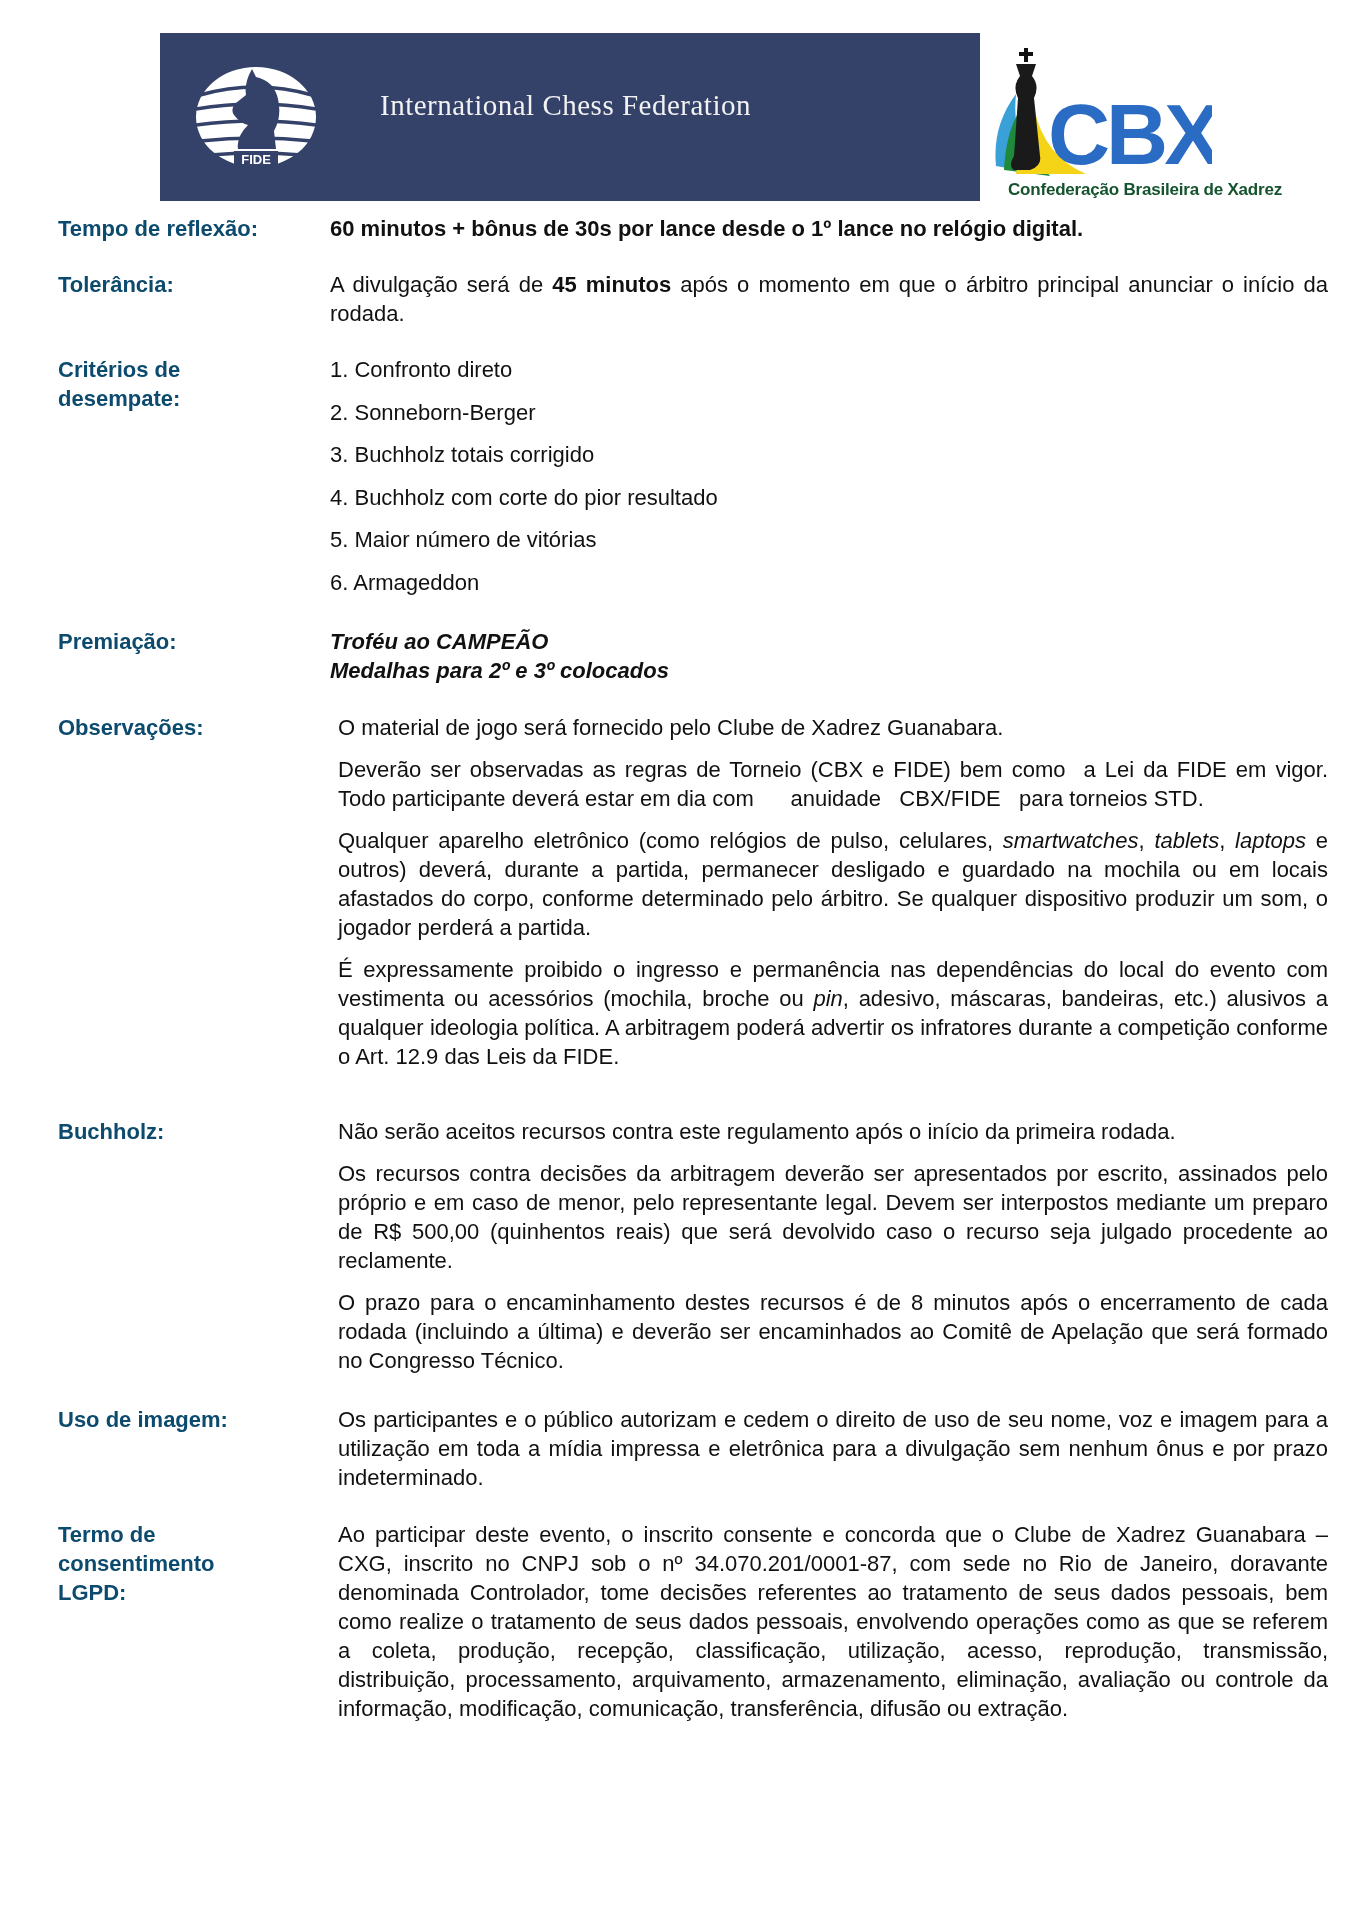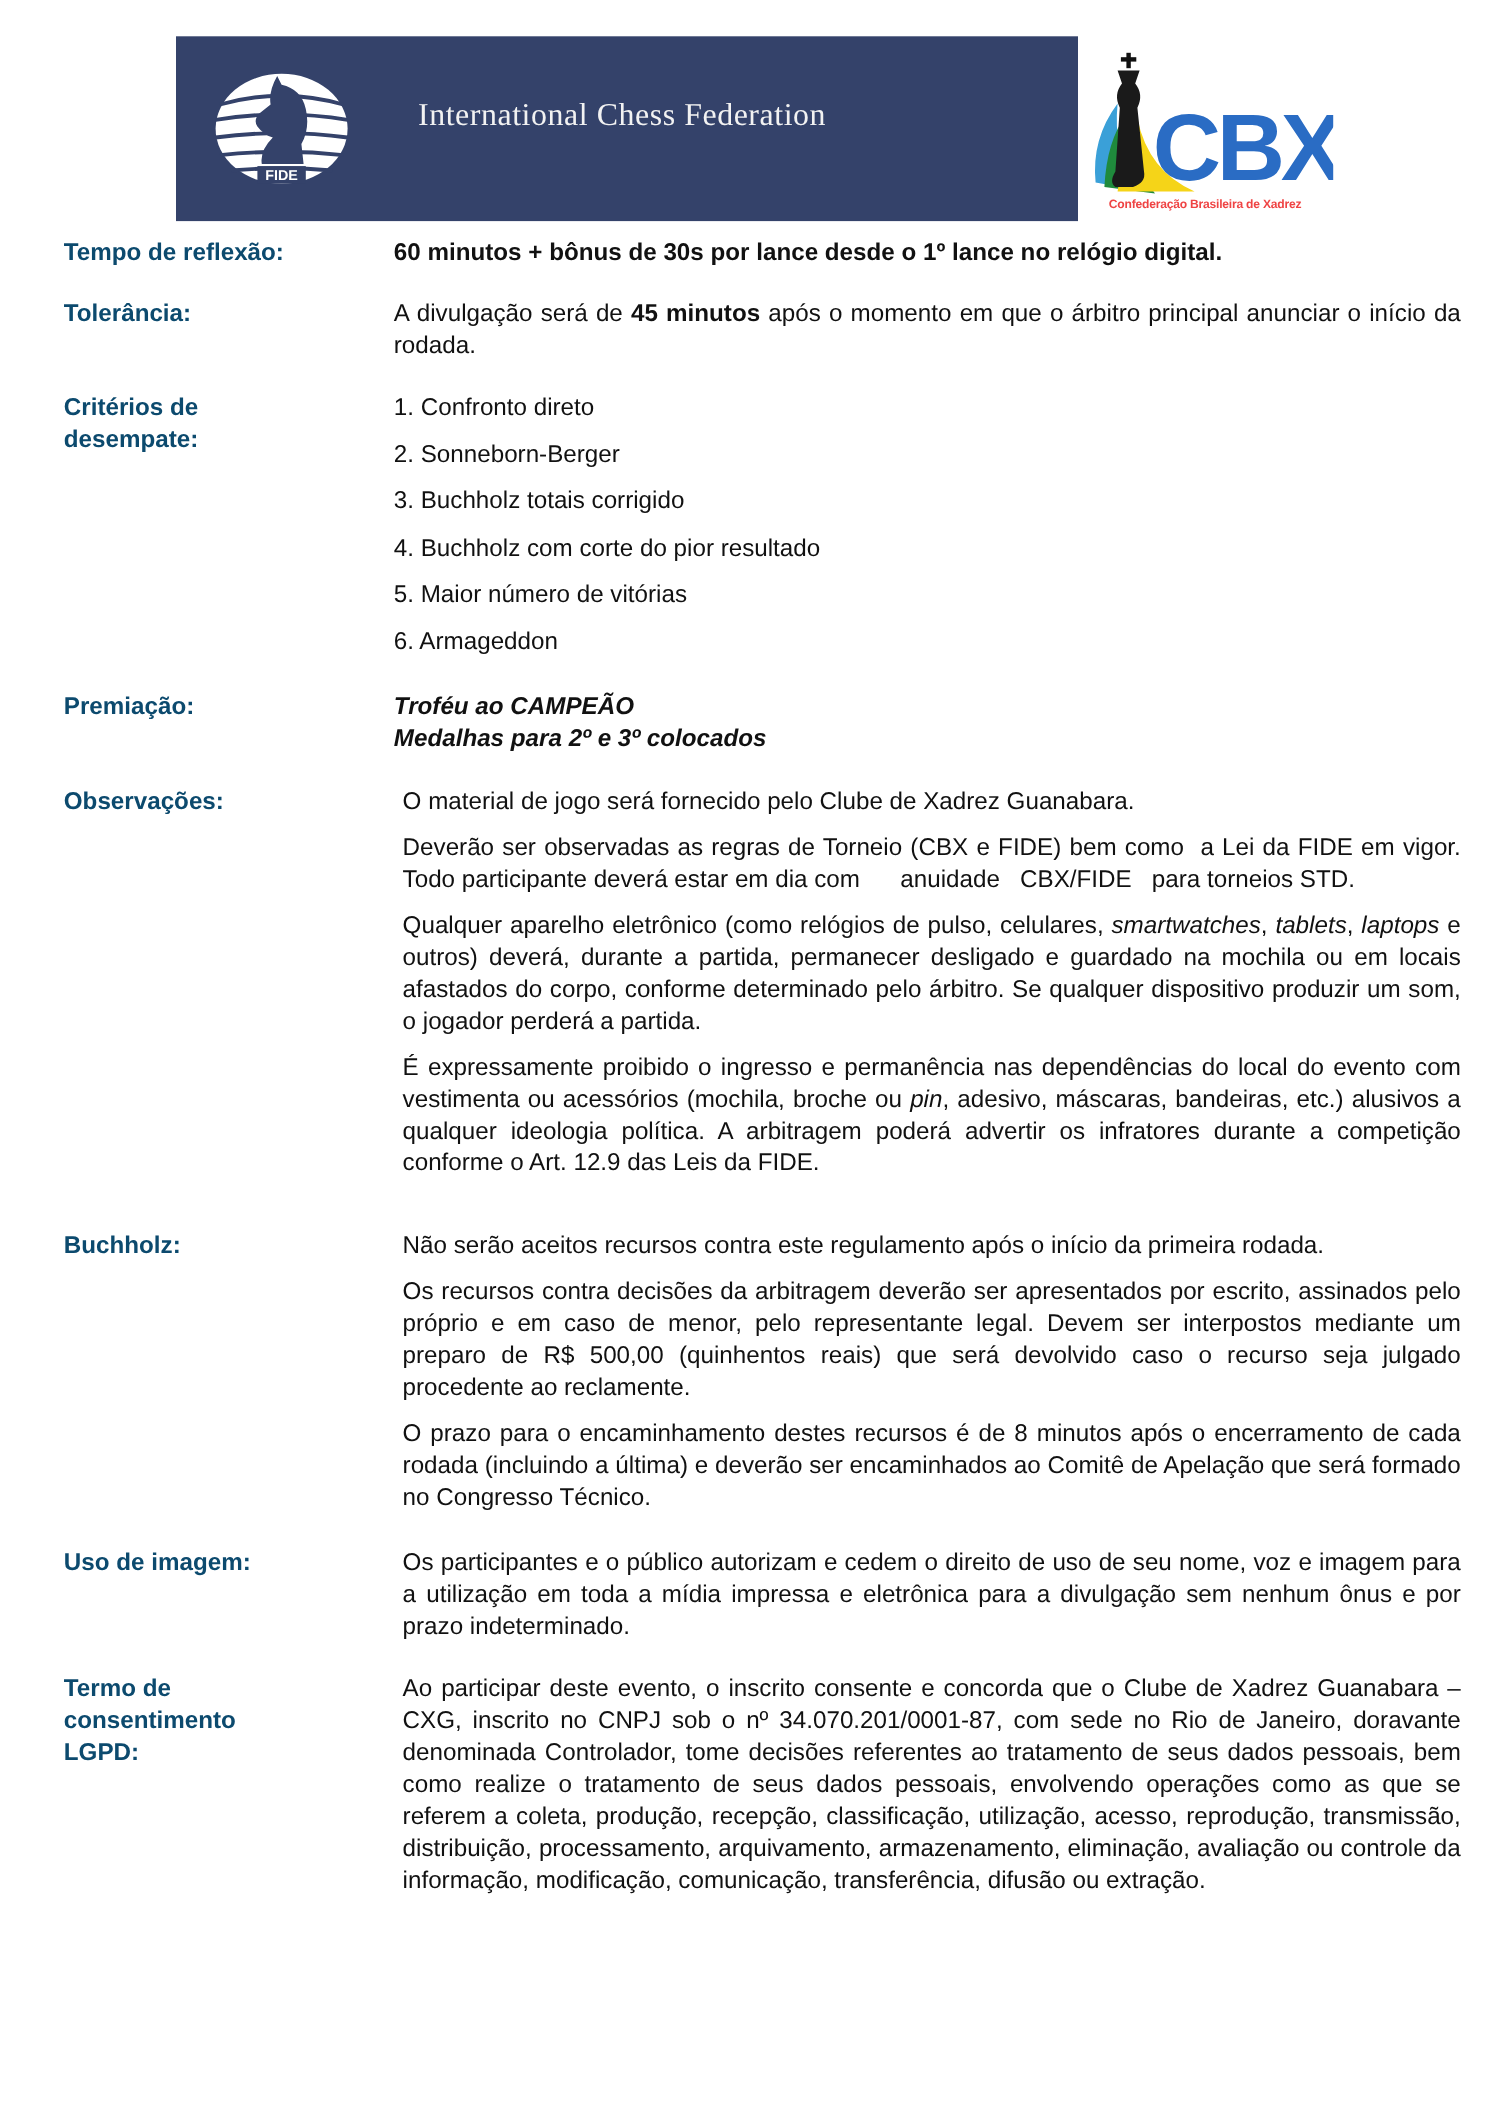--- a/index.html
+++ b/index.html
@@ -3,25 +3,25 @@
 <meta charset="utf-8">
 <style>
   html, body { margin:0; padding:0; background:#ffffff; }
   body { width:1358px; height:1920px; position:relative; overflow:hidden;
          font-family:"Liberation Sans", sans-serif; color:#111; }
   .banner { position:absolute; left:160px; top:33px; width:820px; height:168px; background:#34426a; }
   .fide-logo { position:absolute; left:34px; top:32px; width:124px; height:104px; }
   .banner-title { position:absolute; left:220px; top:56px; font-family:"Liberation Serif", serif;
                   font-size:29px; color:#f2f2f2; letter-spacing:0.5px; white-space:nowrap; }
   .cbx-logo { position:absolute; left:990px; top:46px; width:222px; height:156px; }
-  .cbx-sub { position:absolute; left:1008px; top:180px; font-size:11px; font-weight:bold; color:#ef4444; white-space:nowrap; letter-spacing:-0.2px; }
+  .cbx-sub { position:absolute; left:1008px; top:180px; font-size:17px; font-weight:bold; color:#14532d; white-space:nowrap; letter-spacing:-0.2px; }
 
   .row { position:absolute; left:58px; right:30px; }
   .label { position:absolute; left:0; top:0; width:250px; font-size:22px; font-weight:bold; line-height:29px; color:#0c4a6e; }
-  .content { position:absolute; left:272px; right:0; top:0; font-size:22px; line-height:29px; text-align:justify;margin-left:28px; }
+  .content { position:absolute; left:272px; right:0; top:0; font-size:22px; line-height:29px; text-align:justify; }
   .content.wide { left:280px; }
   .p { margin:0 0 13px 0; }
   .bold { font-weight:bold; }
   .ital { font-style:italic; }
   .bi { font-weight:bold; font-style:italic; }
   .list-item { height:42.5px; line-height:29px; }
 </style>
 </head>
 <body>
 

